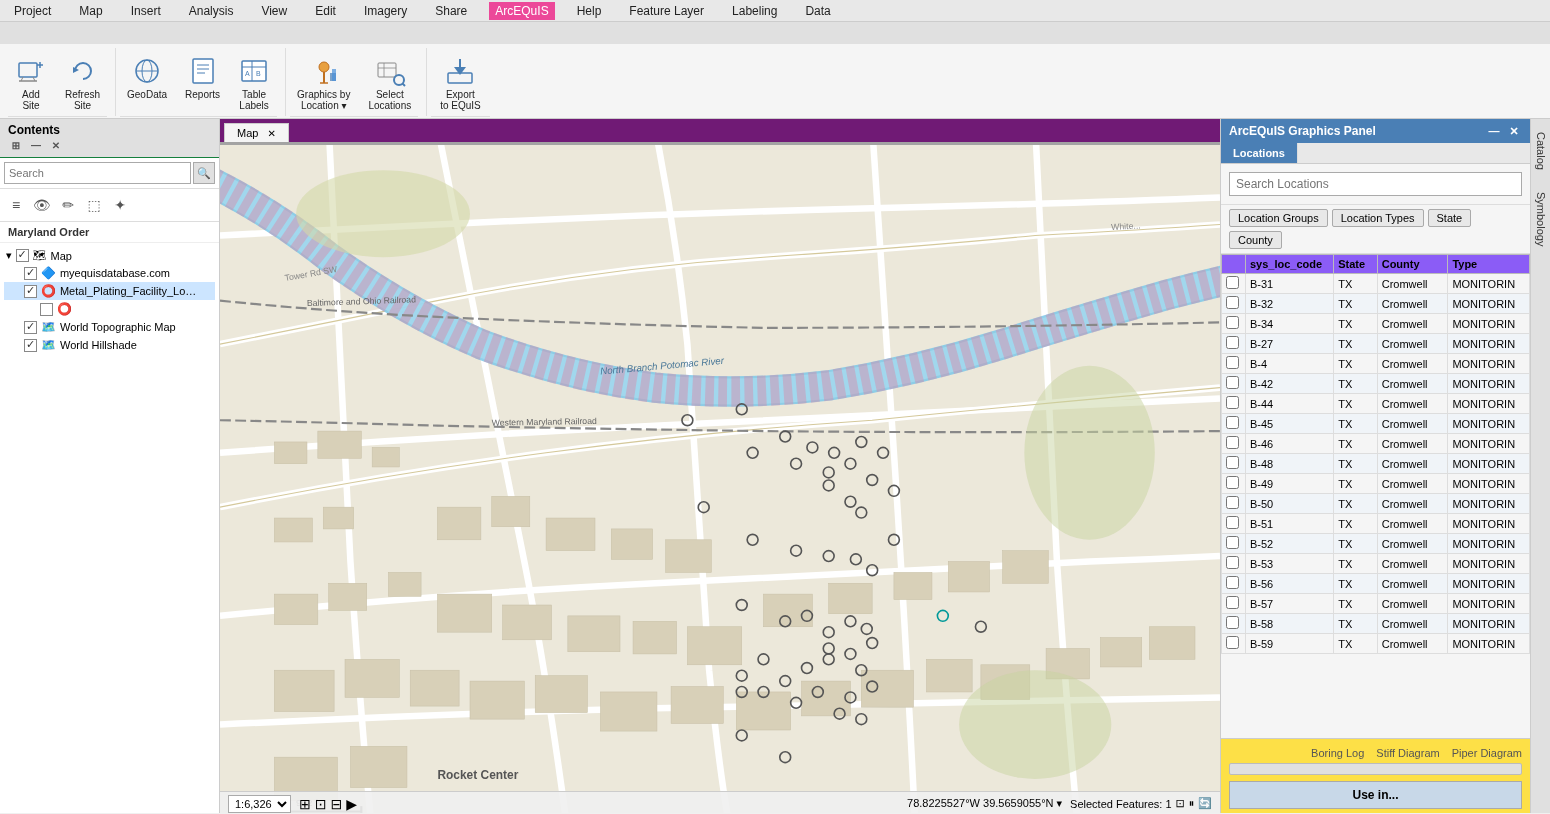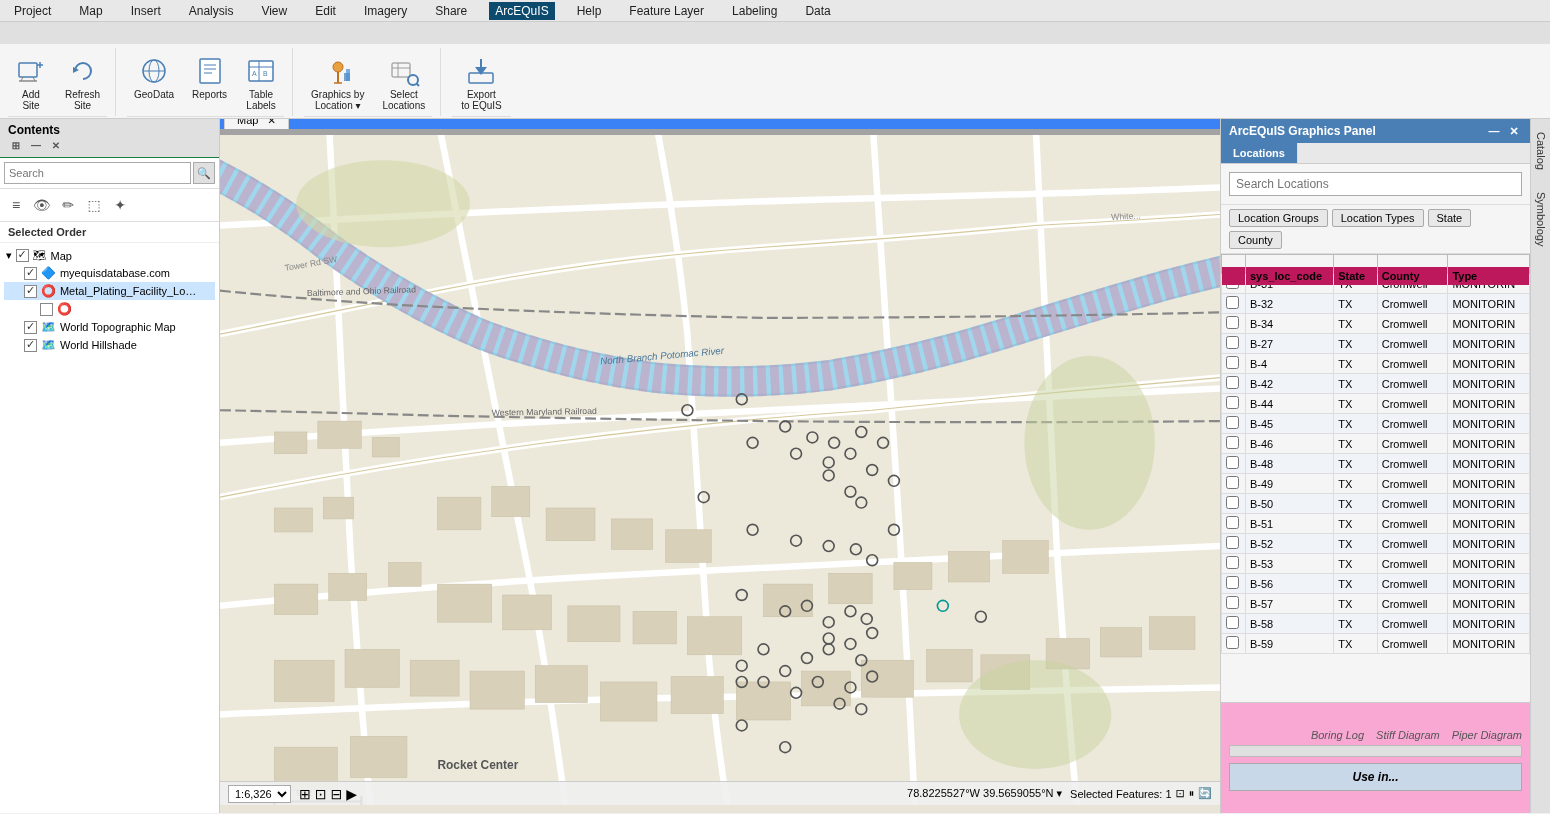--- a/index.html
+++ b/index.html
@@ -4,32 +4,32 @@
   <style>
     * { box-sizing: border-box; margin: 0; padding: 0; }
     body { font-family: 'Segoe UI', Arial, sans-serif; font-size: 12px; background: #f0f0f0; overflow: hidden; width: 1550px; height: 814px; }
 
     
     #menu-bar {
       display: flex; align-items: center; height: 22px; background: #e8e8e8;
       border-bottom: 1px solid #ccc; padding: 0 8px; gap: 16px;
     }
     .menu-item { font-size: 12px; cursor: pointer; padding: 2px 6px; color: #222; }
-    .menu-item.active { background: #0c4a6e; color: white; }
+    .menu-item.active { background: #ec4899; color: white; }
 
     
     #ribbon {
       background: #f5f5f5; border-bottom: 1px solid #ccc;
       display: flex; flex-direction: column;
     }
     #ribbon-tabs {
       display: flex; height: 22px; background: #e0e0e0; align-items: flex-end;
     }
     #ribbon-content {
-      display: flex; align-items: flex-end; padding: 4px 8px 2px 8px; gap: 11px; height: 74px;
+      display: flex; align-items: flex-end; padding: 4px 8px 2px 8px; gap: 4px; height: 74px;
     }
     .ribbon-group {
       display: flex; flex-direction: column; align-items: center; border-right: 1px solid #ddd;
       padding: 0 8px 0 0; height: 68px;
     }
     .ribbon-buttons { display: flex; gap: 4px; flex: 1; align-items: flex-start; padding-top: 4px; }
     .ribbon-btn {
       display: flex; flex-direction: column; align-items: center; cursor: pointer;
       padding: 2px 6px; border: 1px solid transparent; border-radius: 2px; min-width: 40px;
       font-size: 10px; color: #222; gap: 2px;
@@ -63,21 +63,21 @@
     .layer-group-header { display: flex; align-items: center; gap: 4px; padding: 2px; cursor: pointer; font-size: 11px; }
     .layer-item { display: flex; align-items: center; gap: 4px; padding: 2px 4px 2px 20px; font-size: 11px; cursor: pointer; }
     .layer-item.selected { background: #cce5ff; }
     .checkbox { width: 13px; height: 13px; border: 1px solid #888; display: inline-block; background: #fff; position: relative; }
     .checkbox.checked::after { content: '✓'; position: absolute; top: -2px; left: 1px; font-size: 11px; color: #333; }
     .layer-icon { font-size: 12px; }
     .layer-name { font-size: 11px; overflow: hidden; text-overflow: ellipsis; white-space: nowrap; max-width: 140px; }
 
     
     #map-area { flex: 1; position: relative; background: #e8e4d8; overflow: hidden; }
-    #map-tab-bar { display: flex; background: #3b82f6; border-bottom: 6px solid #a3a3a3; height: 16px; align-items: flex-end; }
+    #map-tab-bar { display: flex; background: #701a75; border-bottom: 3px solid #a3a3a3; height: 26px; align-items: flex-end; }
     .map-tab { padding: 3px 12px; font-size: 11px; cursor: pointer; background: #f5f5f5; border: 1px solid #ccc; border-bottom: none; margin-left: 4px; }
     .map-tab .close-btn { margin-left: 6px; font-size: 10px; cursor: pointer; }
     #map-canvas { width: 100%; height: calc(100% - 24px); position: relative; overflow: hidden; background: #ece8da; }
 
     
     #map-svg { width: 100%; height: 100%; position: absolute; top: 0; left: 0; }
 
     
     #map-bottom-toolbar {
       position: absolute; bottom: 0; left: 0; right: 0; height: 24px;
@@ -119,39 +119,39 @@
     }
     #filter-buttons { display: flex; padding: 4px 8px; gap: 4px; border-bottom: 1px solid #ddd; flex-wrap: wrap; }
     .filter-btn {
       padding: 2px 8px; font-size: 11px; border: 1px solid #aaa; background: #e8e8e8;
       cursor: pointer; border-radius: 2px;
     }
 
     
     #locations-table-container { flex: 1; overflow-y: auto; overflow-x: hidden; }
     #locations-table { width: 100%; border-collapse: collapse; font-size: 11px; }
-    #locations-table thead { position: sticky; top: 12px; background: #be185d; z-index: 10; }
+    #locations-table thead { position: sticky; top: 0; background: #8b5cf6; z-index: 10; }
     #locations-table th {
       padding: 3px 4px; text-align: left; border: 1px solid #bbb; font-weight: bold;
       font-size: 11px; white-space: nowrap;
     }
     #locations-table td {
       padding: 2px 4px; border: 1px solid #ddd; white-space: nowrap;
       overflow: hidden; text-overflow: ellipsis;
     }
     #locations-table tr:nth-child(even) td { background: #f0f4f8; }
     .row-checkbox { width: 13px; height: 13px; }
     .col-check { width: 20px; }
     .col-code { width: 70px; }
     .col-state { width: 40px; }
     .col-county { width: 65px; }
     .col-type { width: 75px; }
 
     
-    #panel-bottom { border-top: 1px solid #ccc; padding: 22px 8px; background: #f9a8d4; font-style: italic; }
+    #panel-bottom { border-top: 1px solid #ccc; padding: 4px 8px; background: #fde047; }
     #action-links { display: flex; gap: 12px; justify-content: flex-end; padding: 4px 0; font-size: 11px; }
     .action-link { color: #555; cursor: pointer; }
     #scrollbar-area { height: 12px; background: #e0e0e0; border: 1px solid #bbb; margin-bottom: 6px; border-radius: 2px; position: relative; }
     #use-in-btn {
       width: 100%; padding: 6px; background: #c8d8e8; border: 1px solid #aaa;
       cursor: pointer; font-size: 12px; font-weight: bold; text-align: center;
     }
 
     
     .map-dot { fill: none; stroke: #555; stroke-width: 1.5; }
@@ -312,21 +312,21 @@
       <input id="search-input" type="text" placeholder="Search" style="">
       <div class="search-btn">🔍</div>
     </div>
     <div id="layer-tools">
       <div class="layer-tool" title="List View">≡</div>
       <div class="layer-tool" title="Visibility">👁</div>
       <div class="layer-tool" title="Sketch">✏</div>
       <div class="layer-tool" title="Arrange">⬚</div>
       <div class="layer-tool" title="Options">✦</div>
     </div>
-    <div id="drawing-order-label">Selected Order</div>
+    <div id="drawing-order-label">Maryland Order</div>
     <div id="layers-list">
       <div class="layer-group">
         <div class="layer-group-header">
           <span>▾</span>
           <span class="checkbox checked"></span>
           <span>🗺</span>
           <span>Map</span>
         </div>
         <div class="layer-item">
           <span class="checkbox checked"></span>

